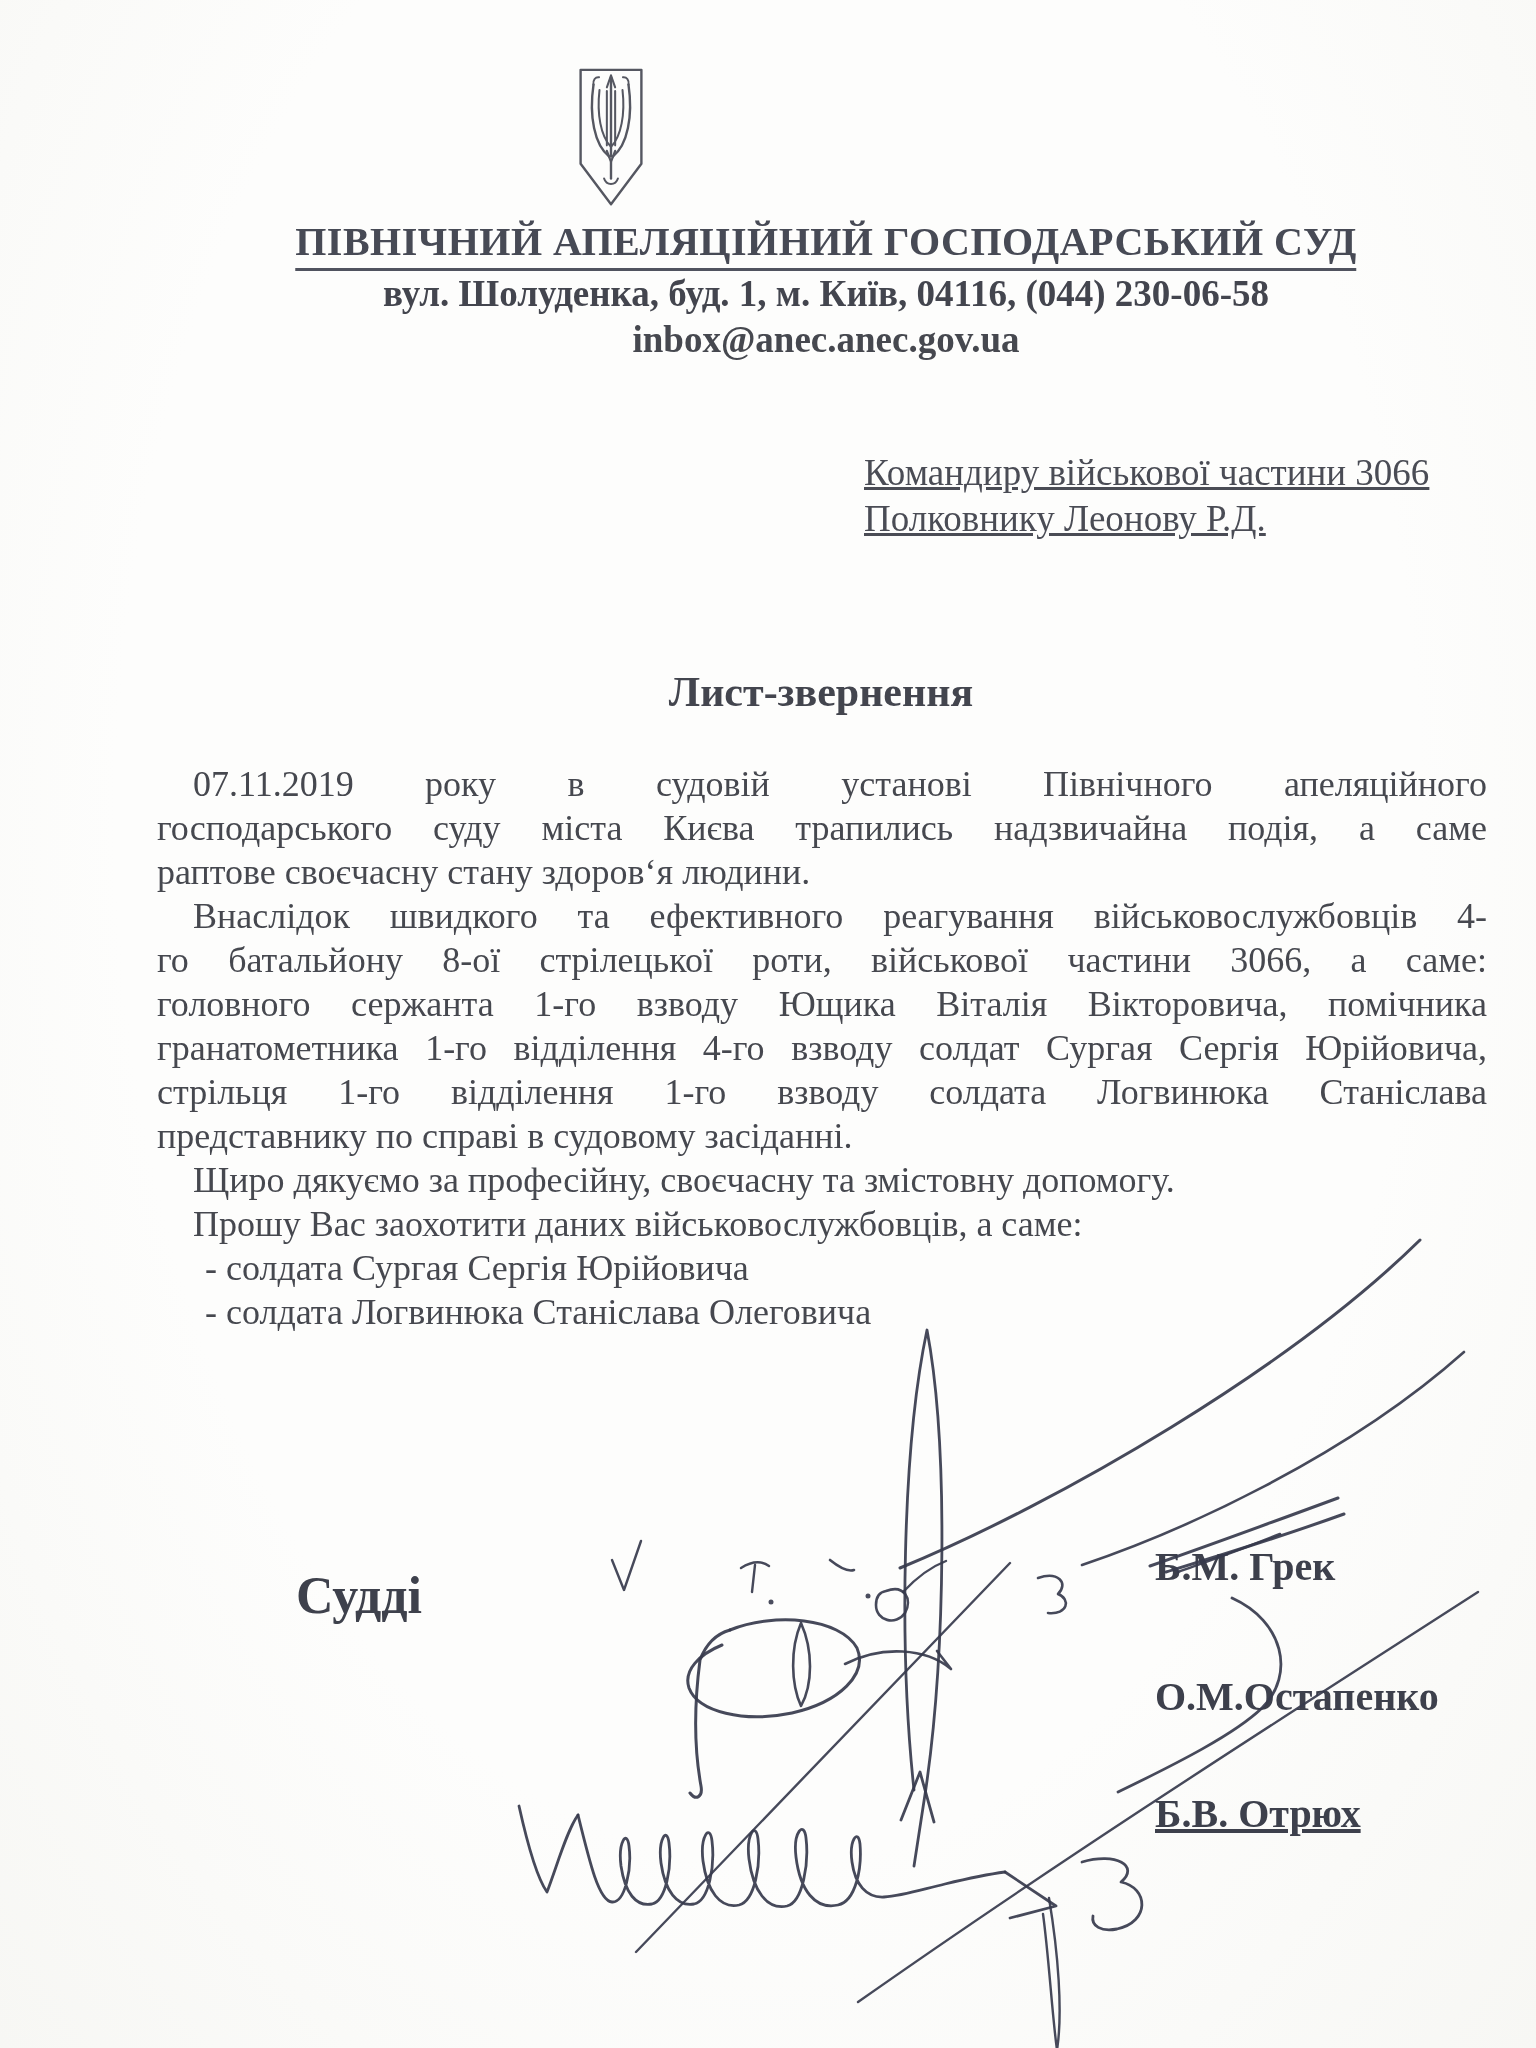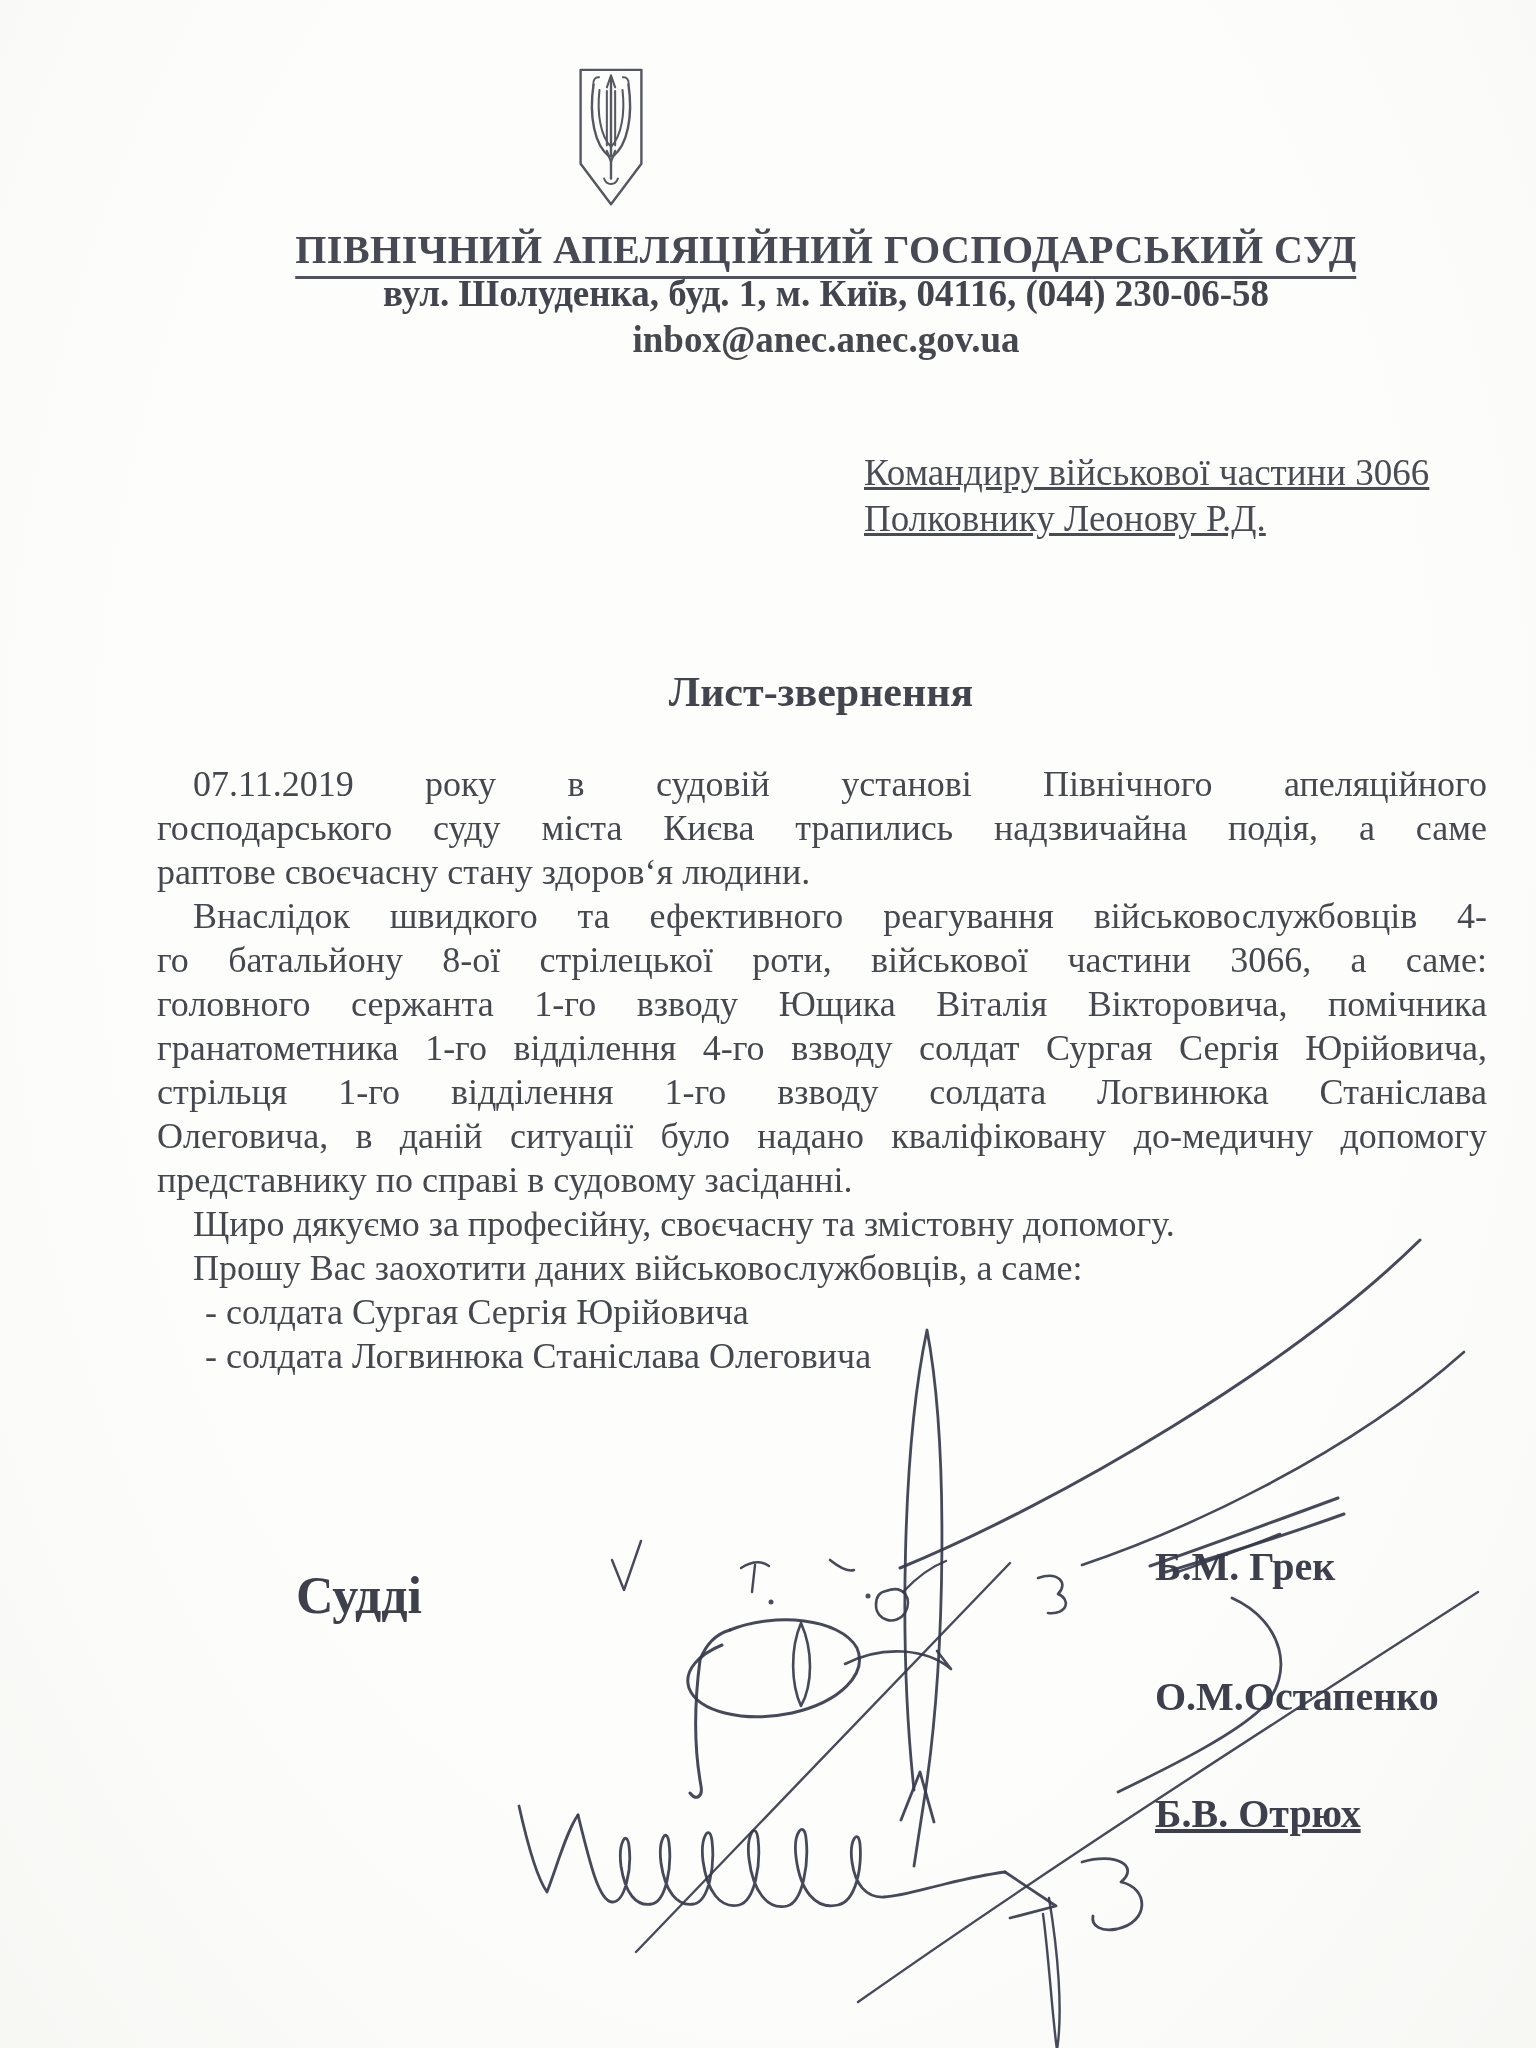--- a/index.html
+++ b/index.html
@@ -9,21 +9,21 @@
     background-image:radial-gradient(ellipse at 50% 40%, #fdfdfc 60%, #f7f7f4 100%);
     font-family:"Liberation Serif","DejaVu Serif",serif;
     overflow:hidden;
   }
   .abs{position:absolute;}
   
   .emblem{left:576px;top:64px;width:70px;height:148px;}
   .court-name{
     top:218px;left:826px;transform:translateX(-50%);
     font-weight:bold;font-size:40px;letter-spacing:0.5px;white-space:nowrap;
-    color:#474a55;border-bottom:3px solid #50535f;padding-bottom:3px;margin-top:8px;
+    color:#474a55;border-bottom:3px solid #50535f;padding-bottom:3px;
   }
   .address{
     top:272px;left:826px;transform:translateX(-50%);
     font-weight:bold;font-size:37px;white-space:nowrap;color:#43454e;font-family:Liberation Serif, serif;
   }
   .email{
     top:318px;left:826px;transform:translateX(-50%);
     font-weight:bold;font-size:37px;white-space:nowrap;color:#46484f;
   }
   
@@ -84,21 +84,20 @@
 
   <div class="abs body-text">
     <div class="tl j ind">07.11.2019 року в судовій установі Північного апеляційного</div>
     <div class="tl j">господарського суду міста Києва трапились надзвичайна подія, а саме</div>
     <div class="tl">раптове своєчасну стану здоров‘я людини.</div>
     <div class="tl j ind">Внаслідок швидкого та ефективного реагування військовослужбовців 4-</div>
     <div class="tl j">го батальйону 8-ої стрілецької роти, військової частини 3066, а саме:</div>
     <div class="tl j">головного сержанта 1-го взводу Ющика Віталія Вікторовича, помічника</div>
     <div class="tl j">гранатометника 1-го відділення 4-го взводу солдат Сургая Сергія Юрійовича,</div>
     <div class="tl j">стрільця 1-го відділення 1-го взводу солдата Логвинюка Станіслава</div>
-    <div class="tl j">Олеговича, в даній ситуації було надано кваліфіковану до-медичну допомогу</div>
     <div class="tl">представнику по справі в судовому засіданні.</div>
     <div class="tl ind">Щиро дякуємо за професійну, своєчасну та змістовну допомогу.</div>
     <div class="tl ind">Прошу Вас заохотити даних військовослужбовців, а саме:</div>
     <div class="tl li">- солдата Сургая Сергія Юрійовича</div>
     <div class="tl li">- солдата Логвинюка Станіслава Олеговича</div>
   </div>
 
   <div class="abs judges-label">Судді</div>
   <div class="abs sig-name n0">Б.М. Грек</div>
   <div class="abs sig-name n1">О.М.Остапенко</div>

